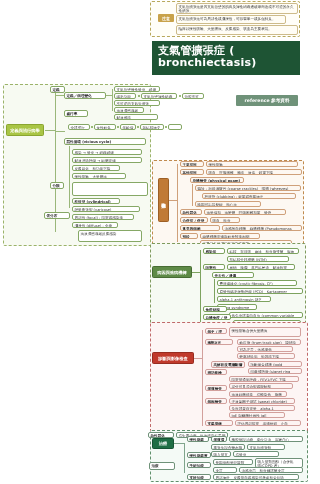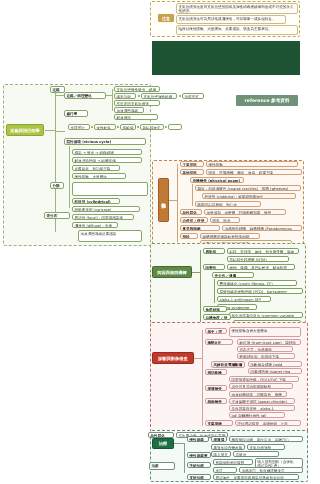--- a/index.html
+++ b/index.html
@@ -85,20 +85,22 @@
 
 <div class="canvas">
 
   <div class="region r-top"></div>
   <div class="note-badge">注意</div>
   <div class="node tan" style="left:176px;top:3px;width:122px;height:11px;">支氣管擴張症是因支氣管壁的肌肉及彈性組織遭破壞而造成不可逆的永久性擴張。</div>
   <div class="node tan" style="left:176px;top:14.5px;width:110px;height:9px;">支氣管擴張症可為局部性或瀰漫性，可影響單一或多個肺葉。</div>
   <div class="node tan" style="left:176px;top:24.5px;width:122px;height:10px;">臨床以慢性咳嗽、大量膿痰、反覆感染、咳血為主要表現。</div>
 
   <div class="title-banner">
+    <div>支氣管擴張症 (</div>
+    <div class="en">bronchiectasis)</div>
   </div>
 
   <div class="ref-badge">reference 參考資料</div>
 
   <div class="region r-intro"></div>
   <div class="seclabel lbl-intro">定義與流行病學</div>
 
   <div class="ln" style="left:45px;top:130px;width:10px;height:0.8px;"></div>
   <div class="ln" style="left:55px;top:90px;width:0.8px;height:142px;"></div>
 

